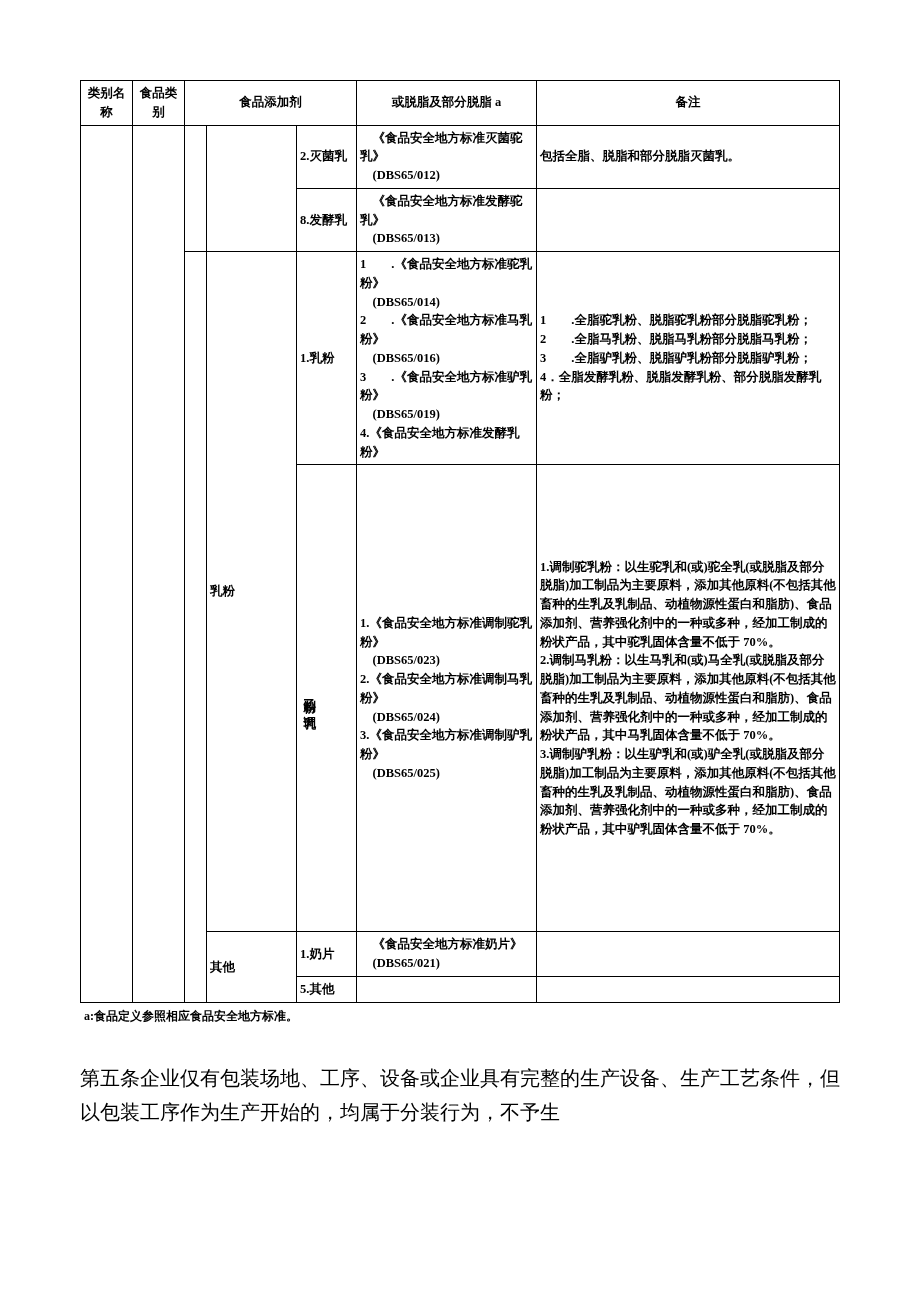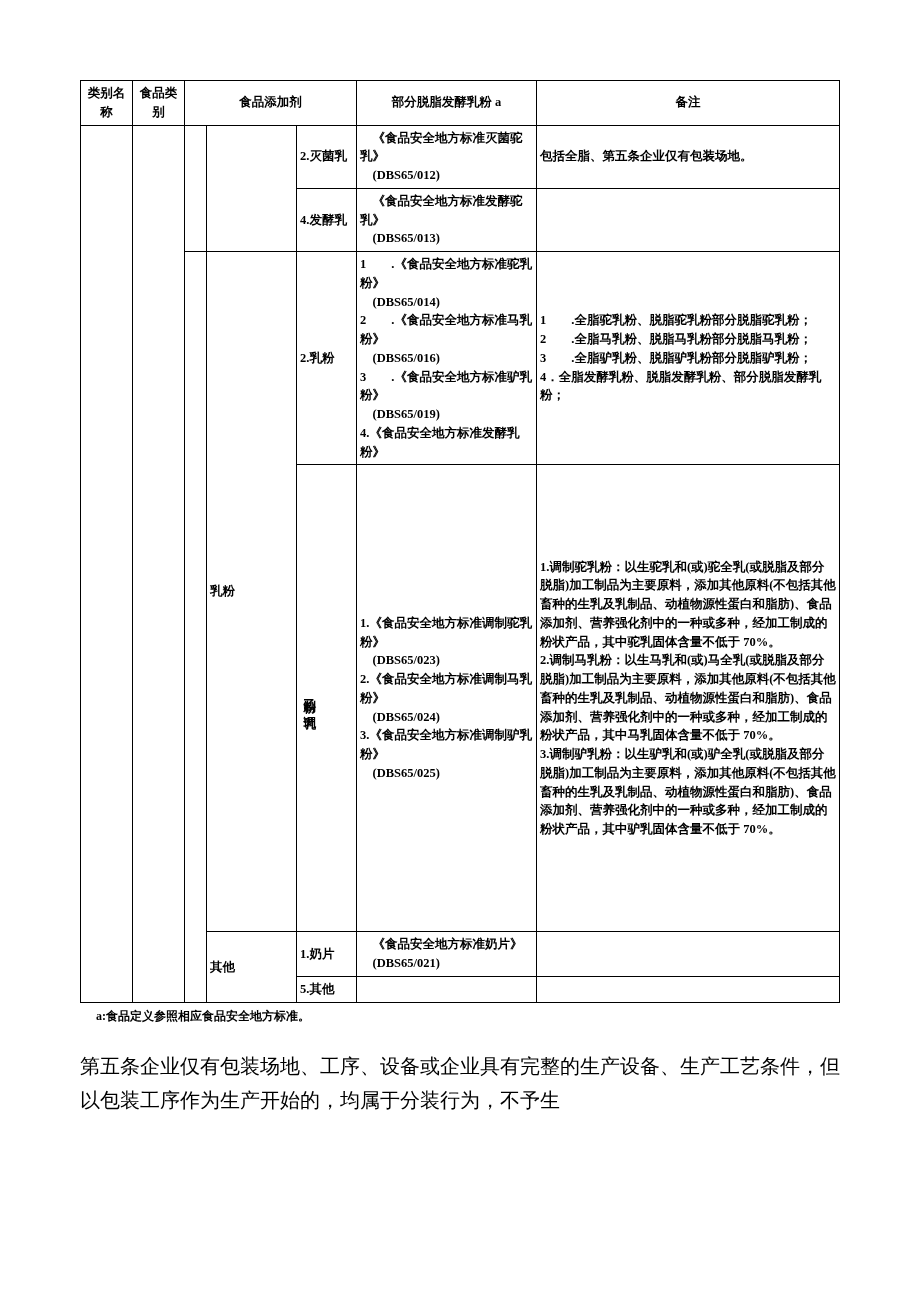--- a/index.html
+++ b/index.html
@@ -39,26 +39,26 @@
     writing-mode: vertical-rl;
     text-orientation: upright;
     text-align: center;
     letter-spacing: 1px;
   }
   .center { }
   .footnote {
     font-size: 12px;
     font-weight: bold;
     margin-top: 4px;
-    margin-left: 16px;
+    margin-left: 4px;
   }
   .paragraph {
     font-size: 20px;
     line-height: 1.7;
-    margin-top: 24px;
+    margin-top: 36px;
     text-align: justify;
   }
   .nowrap-cell { white-space: nowrap; }
 </style>
 </head>
 <body>
 
 <table>
   <colgroup>
     <col class="col1">
@@ -67,46 +67,46 @@
       <col class="col3b">
       <col class="col3c">
       <col class="col4">
       <col class="col5">
   </colgroup>
   <thead>
     <tr>
       <th>类别名称</th>
       <th>食品类别</th>
       <th colspan="3">食品添加剂</th>
-      <th>部分脱脂发酵乳粉 a</th>
+      <th>或脱脂及部分脱脂 a</th>
       <th>备注</th>
     </tr>
   </thead>
   <tbody>
 
     <tr>
       <td rowspan="6"></td>
       <td rowspan="6"></td>
       <td rowspan="2"></td>
       <td rowspan="2"></td>
       <td class="nowrap-cell">2.灭菌乳</td>
       <td>　《食品安全地方标准灭菌驼乳》<br>　(DBS65/012)</td>
-      <td>包括全脂、第五条企业仅有包装场地。</td>
+      <td>包括全脂、脱脂和部分脱脂灭菌乳。</td>
     </tr>
 
     <tr>
-      <td class="nowrap-cell">4.发酵乳</td>
+      <td class="nowrap-cell">8.发酵乳</td>
       <td>　《食品安全地方标准发酵驼乳》<br>　(DBS65/013)</td>
       <td></td>
     </tr>
 
     <tr>
       <td rowspan="4"></td>
       <td rowspan="2" class="center">乳粉</td>
-      <td>2.乳粉</td>
+      <td>1.乳粉</td>
       <td>1　　.《食品安全地方标准驼乳粉》<br>　(DBS65/014)<br>2　　.《食品安全地方标准马乳粉》<br>　(DBS65/016)<br>3　　.《食品安全地方标准驴乳粉》<br>　(DBS65/019)<br>4.《食品安全地方标准发酵乳粉》</td>
       <td>1　　.全脂驼乳粉、脱脂驼乳粉部分脱脂驼乳粉；<br>2　　.全脂马乳粉、脱脂马乳粉部分脱脂马乳粉；<br>3　　.全脂驴乳粉、脱脂驴乳粉部分脱脂驴乳粉；<br>4．全脂发酵乳粉、脱脂发酵乳粉、部分脱脂发酵乳粉；</td>
     </tr>
 
     <tr>
       <td style="height:460px;">
         <div class="vtext">乙制粉　调乳</div>
       </td>
       <td>1.《食品安全地方标准调制驼乳粉》<br>　(DBS65/023)<br>2.《食品安全地方标准调制马乳粉》<br>　(DBS65/024)<br>3.《食品安全地方标准调制驴乳粉》<br>　(DBS65/025)</td>
       <td>1.调制驼乳粉：以生驼乳和(或)驼全乳(或脱脂及部分脱脂)加工制品为主要原料，添加其他原料(不包括其他畜种的生乳及乳制品、动植物源性蛋白和脂肪)、食品添加剂、营养强化剂中的一种或多种，经加工制成的粉状产品，其中驼乳固体含量不低于&nbsp;70%。<br>2.调制马乳粉：以生马乳和(或)马全乳(或脱脂及部分脱脂)加工制品为主要原料，添加其他原料(不包括其他畜种的生乳及乳制品、动植物源性蛋白和脂肪)、食品添加剂、营养强化剂中的一种或多种，经加工制成的粉状产品，其中马乳固体含量不低于&nbsp;70%。<br>3.调制驴乳粉：以生驴乳和(或)驴全乳(或脱脂及部分脱脂)加工制品为主要原料，添加其他原料(不包括其他畜种的生乳及乳制品、动植物源性蛋白和脂肪)、食品添加剂、营养强化剂中的一种或多种，经加工制成的粉状产品，其中驴乳固体含量不低于&nbsp;70%。</td>

